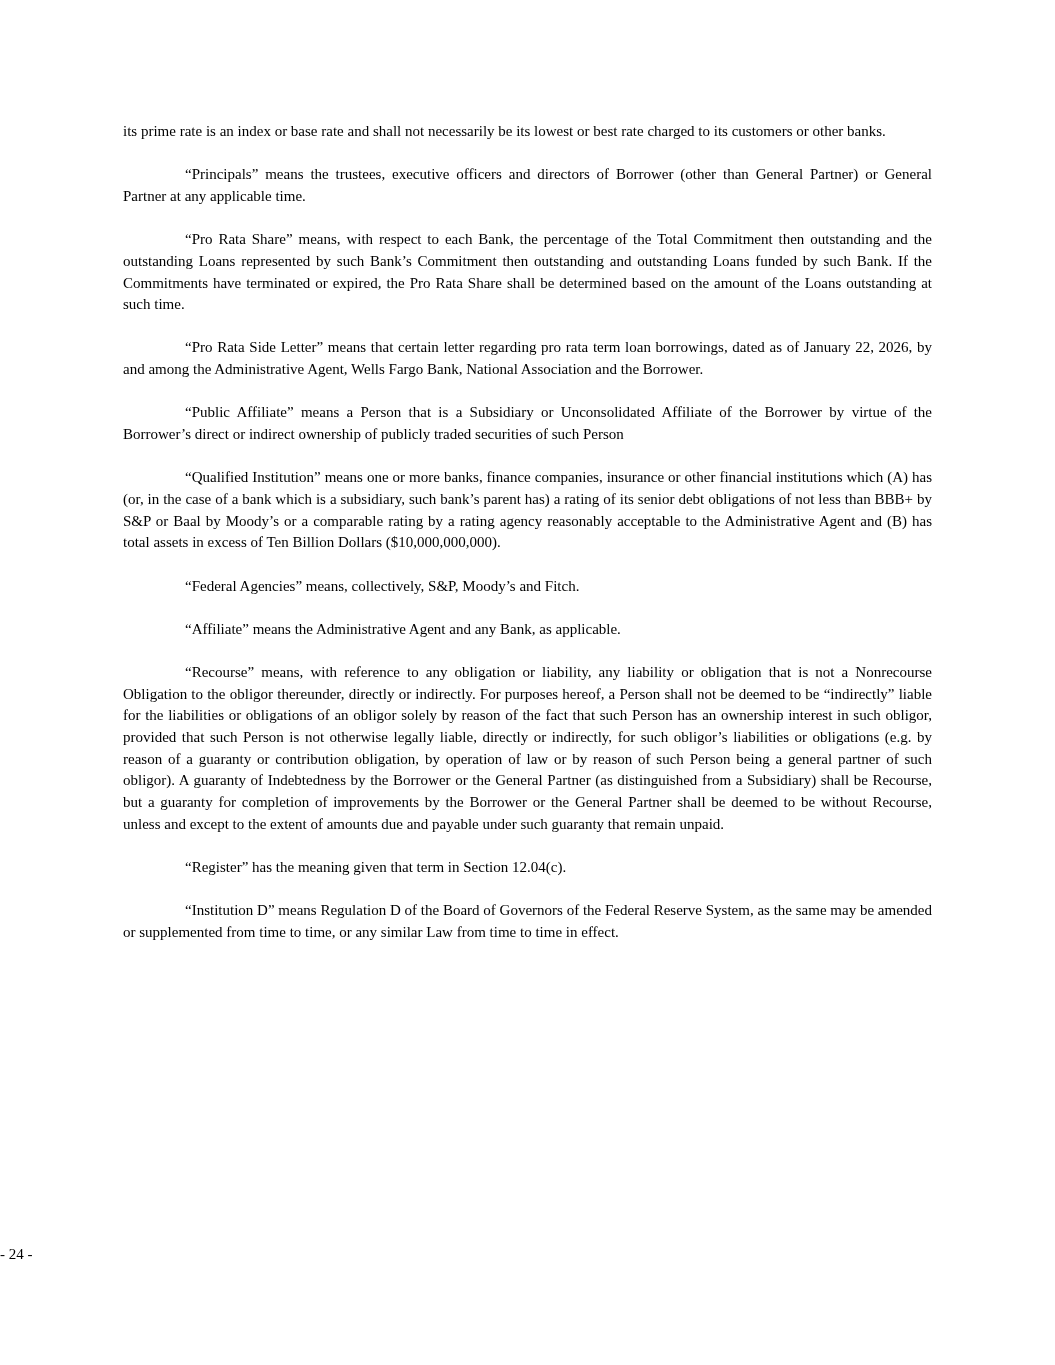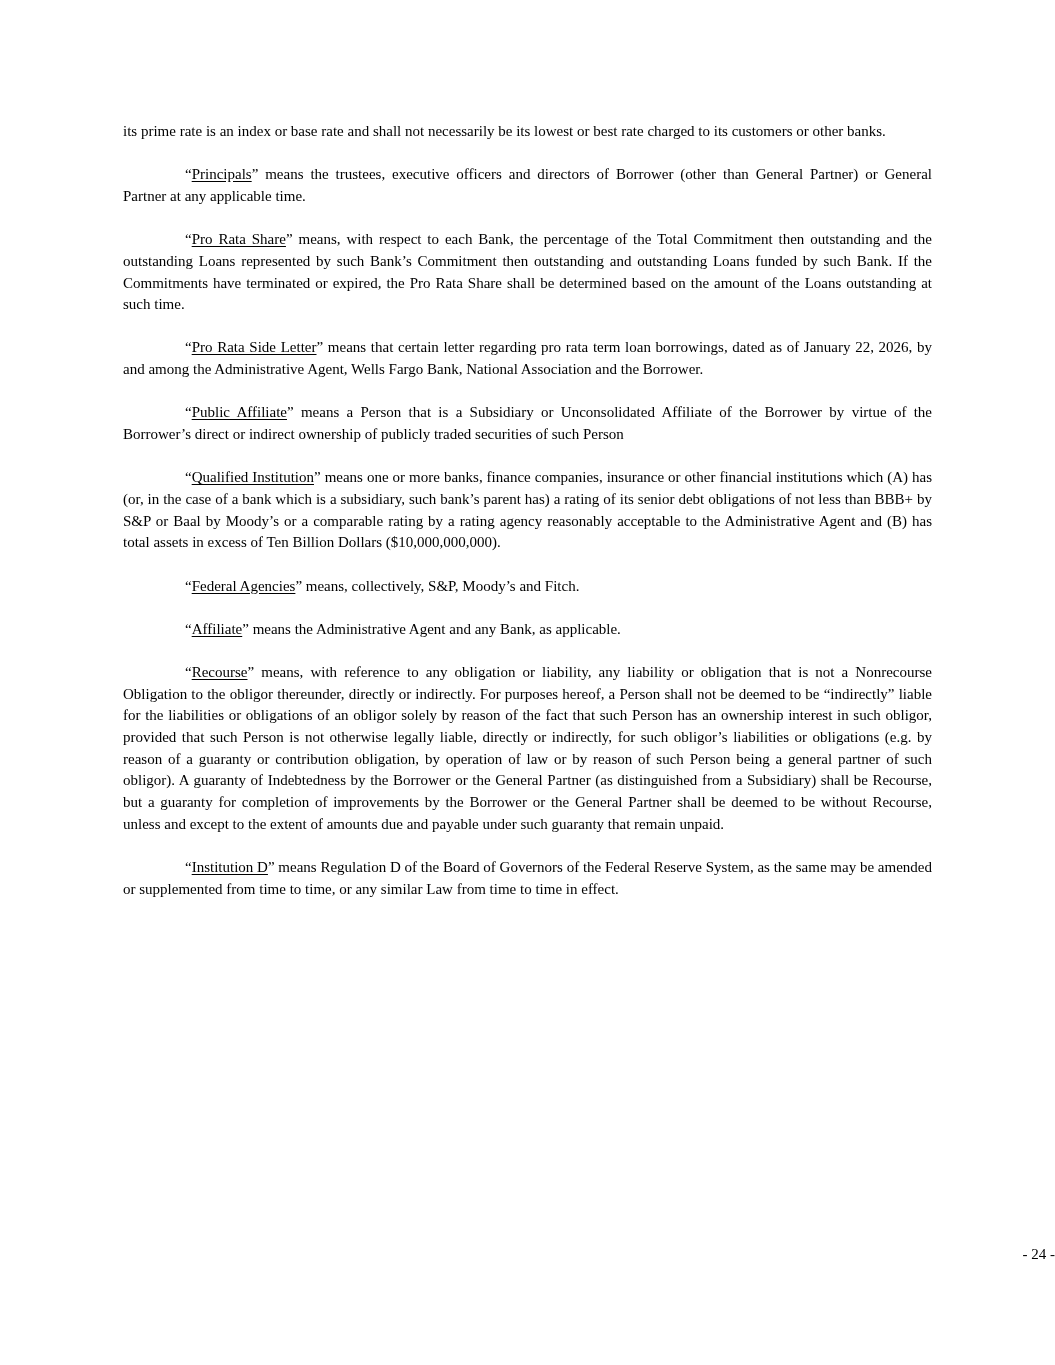--- a/index.html
+++ b/index.html
@@ -17,29 +17,28 @@
     line-height: 21.7px;
   }
   .body-text p {
     text-align: justify;
     margin: 0 0 21.5px 0;
   }
   .body-text p.indent {
     text-indent: 62px;
   }
   .term {
-    text-decoration: underline;
     text-underline-offset: 2px;
   }
   .footer {
     position: absolute;
     top: 1244px;
     left: 0;
     right: 0;
-    text-align: right;
+    text-align: left;
   }
 </style>
 </head>
 <body>
 
 <div class="page">
   <div class="body-text">
 
     <p><span>its prime rate is an index or base rate and shall not necessarily be its lowest or best rate charged to its customers or other banks.</span></p>
 
@@ -54,19 +53,20 @@
     <p class="indent"><span>“</span><span class="term">Public Affiliate</span><span>” means a Person that is a Subsidiary or Unconsolidated Affiliate of the Borrower by virtue of the Borrower’s direct or indirect ownership of publicly traded securities of such Person</span></p>
 
     <p class="indent"><span>“</span><span class="term">Qualified Institution</span><span>” means one or more banks, finance companies, insurance or other financial institutions which (A) has (or, in the case of a bank which is a subsidiary, such bank’s parent has) a rating of its senior debt obligations of not less than BBB+ by S&amp;P or Baal by Moody’s or a comparable rating by a rating agency reasonably acceptable to the Administrative Agent and (B) has total assets in excess of Ten Billion Dollars ($10,000,000,000).</span></p>
 
     <p class="indent"><span>“</span><span class="term">Federal Agencies</span><span>” means, collectively, S&amp;P, Moody’s and Fitch.</span></p>
 
     <p class="indent"><span>“</span><span class="term">Affiliate</span><span>” means the Administrative Agent and any Bank, as applicable.</span></p>
 
     <p class="indent"><span>“</span><span class="term">Recourse</span><span>” means, with reference to any obligation or liability, any liability or obligation that is not a Nonrecourse Obligation to the obligor thereunder, directly or indirectly. For purposes hereof, a Person shall not be deemed to be “indirectly” liable for the liabilities or obligations of an obligor solely by reason of the fact that such Person has an ownership interest in such obligor, provided that such Person is not otherwise legally liable, directly or indirectly, for such obligor’s liabilities or obligations (e.g. by reason of a guaranty or contribution obligation, by operation of law or by reason of such Person being a general partner of such obligor). A guaranty of Indebtedness by the Borrower or the General Partner (as distinguished from a Subsidiary) shall be Recourse, but a guaranty for completion of improvements by the Borrower or the General Partner shall be deemed to be without Recourse, unless and except to the extent of amounts due and payable under such guaranty that remain unpaid.</span></p>
 
+    <p class="indent"><span>“</span><span class="term">Register</span><span>” has the meaning given that term in Section 12.04(c).</span></p>
 
     <p class="indent"><span>“</span><span class="term">Institution D</span><span>” means Regulation D of the Board of Governors of the Federal Reserve System, as the same may be amended or supplemented from time to time, or any similar Law from time to time in effect.</span></p>
 
   </div>
 
   <div class="footer">- 24 -</div>
 </div>
 
 </body></html>

